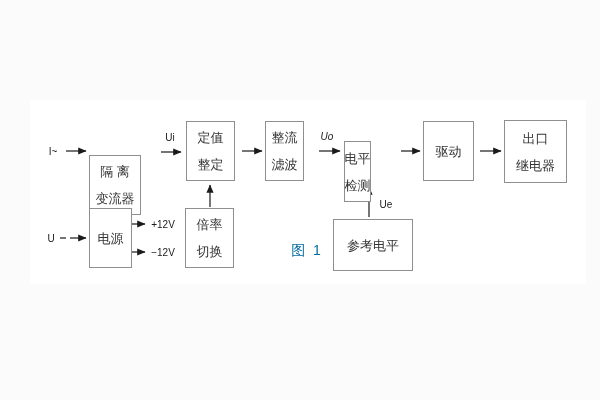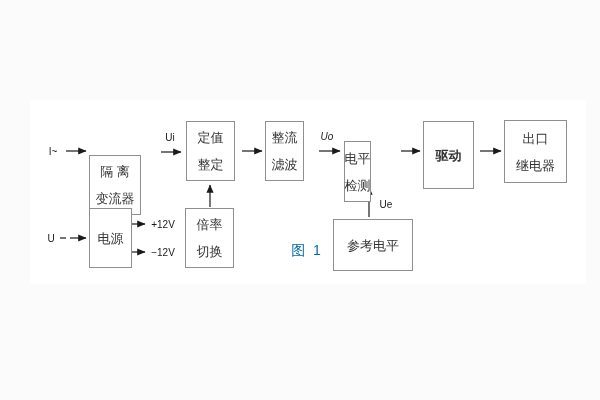--- a/index.html
+++ b/index.html
@@ -96,21 +96,21 @@
   <div class="block" style="left:265px; top:121px; width:39px; height:60px;">
     <span class="line">整流</span>
     <span class="line">滤波</span>
   </div>
 
   <div class="block" style="left:344px; top:121px; width:27px; height:61px;margin-top:20px;">
     <span class="line">电平</span>
     <span class="line">检测</span>
   </div>
 
-  <div class="block" style="left:423px; top:121px; width:51px; height:68px;font-weight:bold;">
+  <div class="block" style="left:423px; top:121px; width:51px; height:60px;">
     <span class="line">驱动</span>
   </div>
 
   <div class="block" style="left:504px; top:120px; width:63px; height:63px;">
     <span class="line">出口</span>
     <span class="line">继电器</span>
   </div>
 
   <div class="block" style="left:89px; top:208px; width:43px; height:60px;">
     <span class="line">电源</span>

